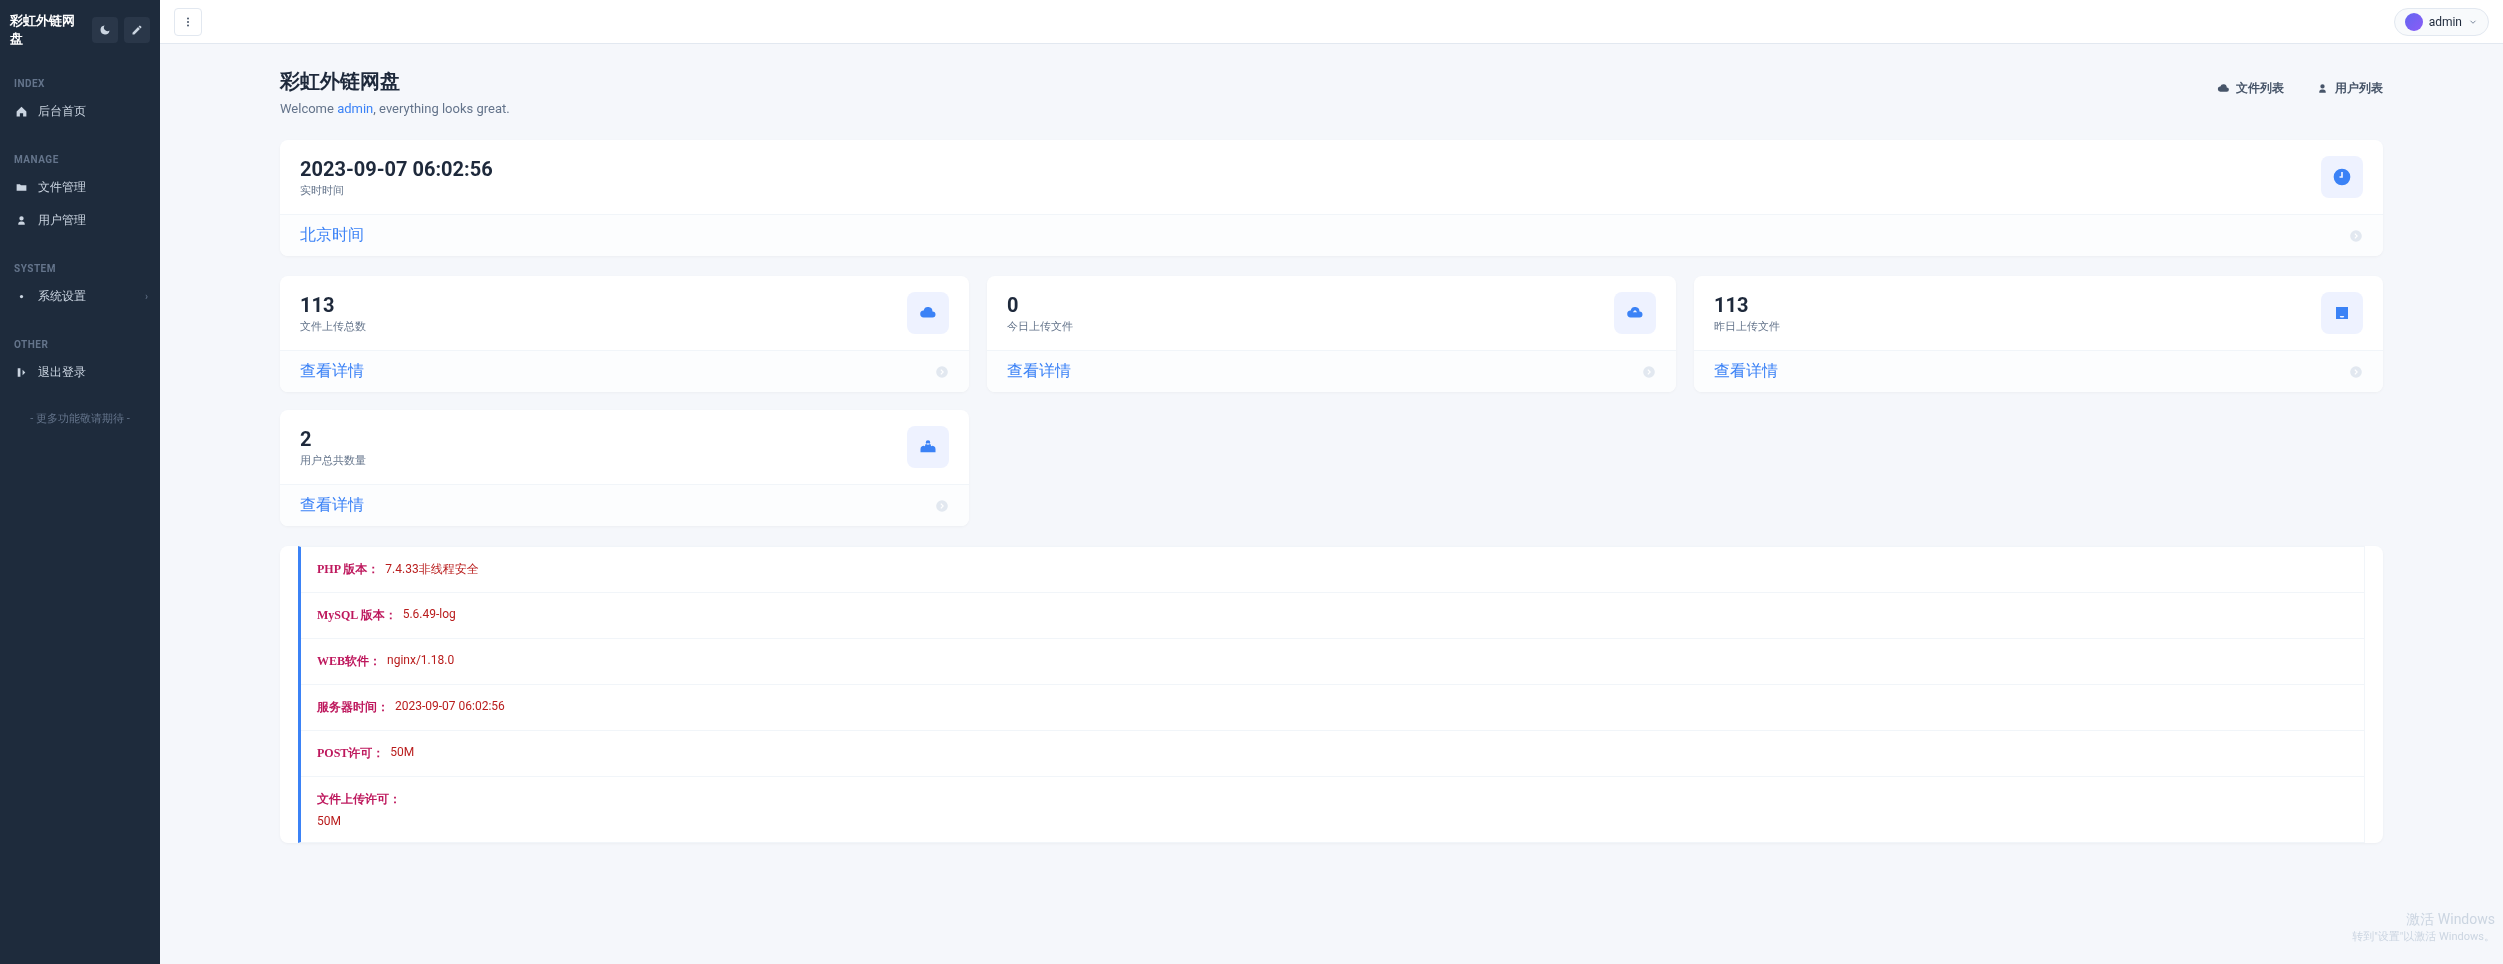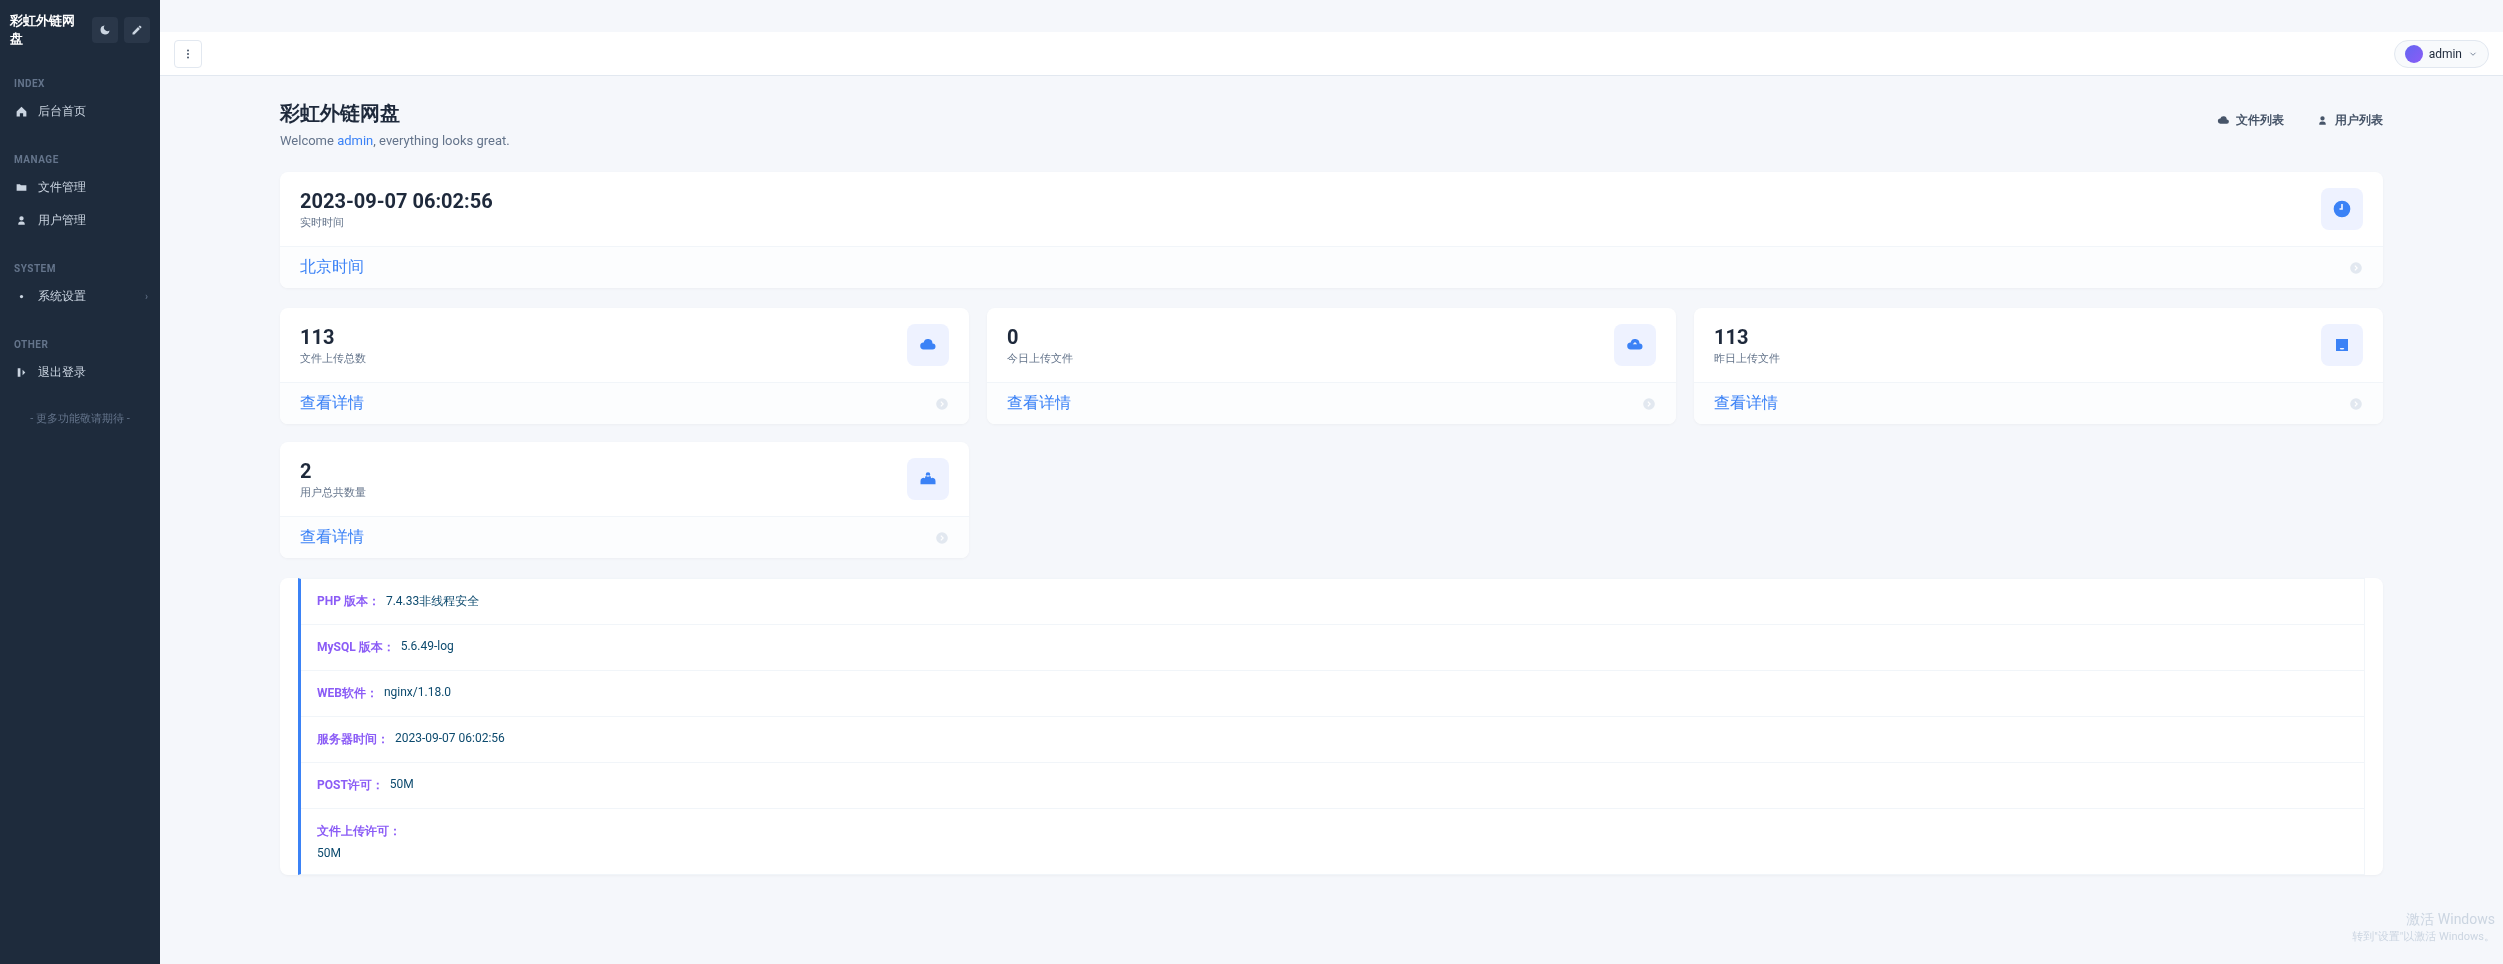--- a/index.html
+++ b/index.html
@@ -9,21 +9,21 @@
     .sidebar-header { display: flex; align-items: center; padding: 12px 10px; gap: 6px; }
     .sidebar-title { color: #fff; font-weight: 700; font-size: 13px; flex: 1; }
     .sidebar-header-btn { width: 26px; height: 26px; background: #2a3749; border-radius: 4px; display: flex; align-items: center; justify-content: center; cursor: pointer; color: #cbd5e1; }
     .sidebar-section { padding: 8px 0; }
     .sidebar-section-title { padding: 10px 14px 6px; font-size: 10px; color: #64748b; letter-spacing: 0.5px; font-weight: bold; }
     .sidebar-item { display: flex; align-items: center; padding: 8px 14px; cursor: pointer; gap: 10px; color: #cbd5e1; font-size: 12px; position: relative; }
     .sidebar-item .icon { width: 14px; height: 14px; display: flex; align-items: center; justify-content: center; }
     .sidebar-item .chevron { position: absolute; right: 12px; font-size: 10px; color: #64748b; }
     .sidebar-more { text-align: center; padding: 14px; font-size: 11px; color: #64748b; }
     
-    .main { margin-left: 160px; margin-top: 32px; }
+    .main { margin-left: 160px; }
     .topbar { background: #fff; border-bottom: 1px solid #e2e8f0; height: 44px; display: flex; align-items: center; padding: 0 14px; justify-content: space-between; }
     .topbar-left { display: flex; align-items: center; gap: 10px; }
     .menu-btn { width: 28px; height: 28px; border: 1px solid #e2e8f0; border-radius: 4px; display: flex; align-items: center; justify-content: center; cursor: pointer; }
     .user-chip { display: flex; align-items: center; gap: 6px; padding: 4px 10px; border: 1px solid #e2e8f0; border-radius: 16px; cursor: pointer; font-size: 12px; background: #f8fafc;}
     .avatar { width: 18px; height: 18px; border-radius: 50%; background: linear-gradient(135deg, #6366f1, #8b5cf6); }
     
     .content { padding: 24px 120px; }
     .page-header { display: flex; justify-content: space-between; align-items: flex-start; margin-bottom: 24px; }
     .page-title { font-size: 20px; font-weight: 700; color: #1e293b; margin-bottom: 6px; }
     .page-subtitle { color: #64748b; font-size: 13px; }
@@ -44,22 +44,22 @@
     .stat-card-body { padding: 16px 20px; display: flex; justify-content: space-between; align-items: center; }
     .stat-value { font-size: 20px; font-weight: 700; color: #1e293b; }
     .stat-label { font-size: 11px; color: #64748b; margin-top: 2px; }
     .stat-icon { width: 42px; height: 42px; background: #eef2ff; border-radius: 8px; display: flex; align-items: center; justify-content: center; color: #3b82f6; }
     
     .server-card { }
     .server-card-header { padding: 14px 20px; display: flex; justify-content: space-between; align-items: center; font-size: 13px; font-weight: 600; }
     .server-info-box { margin: 0 18px 18px; border-left: 3px solid #3b82f6; background: #fff; border: 1px solid #f1f5f9; border-left: 3px solid #3b82f6; }
     .server-row { padding: 14px 16px; border-bottom: 1px solid #f1f5f9; font-size: 12px; display: flex; gap: 6px; }
     .server-row:last-child { border-bottom: none; flex-direction: column; }
-    .server-key { font-weight: 700; color: #8b5cf6; }
-    .server-val { color: #0c4a6e; }
+    .server-key { font-weight: 700; color: #be185d; font-family: Liberation Serif, serif; }
+    .server-val { color: #b91c1c; }
     
     .watermark { position: fixed; right: 8px; bottom: 20px; text-align: right; color: #cbd5e1; font-size: 13px; pointer-events: none; }
     .watermark .w1 { font-size: 14px; }
     .watermark .w2 { font-size: 11px; }
     
     svg { display: block; }
   </style>
 </head>
 <body>
 

